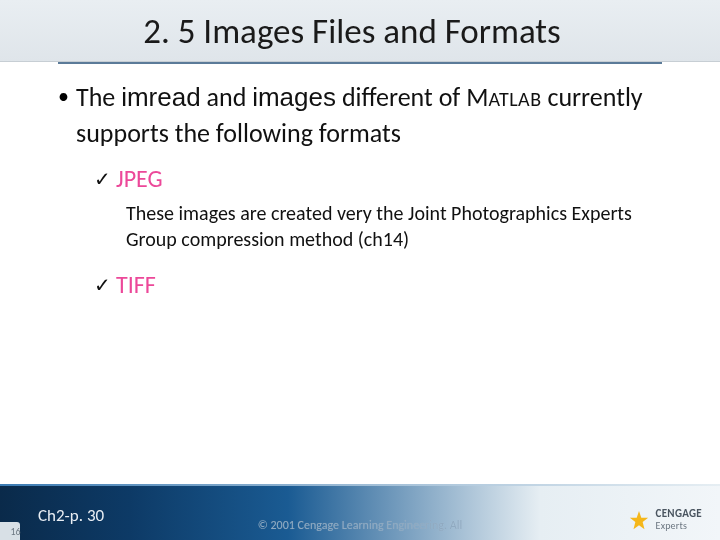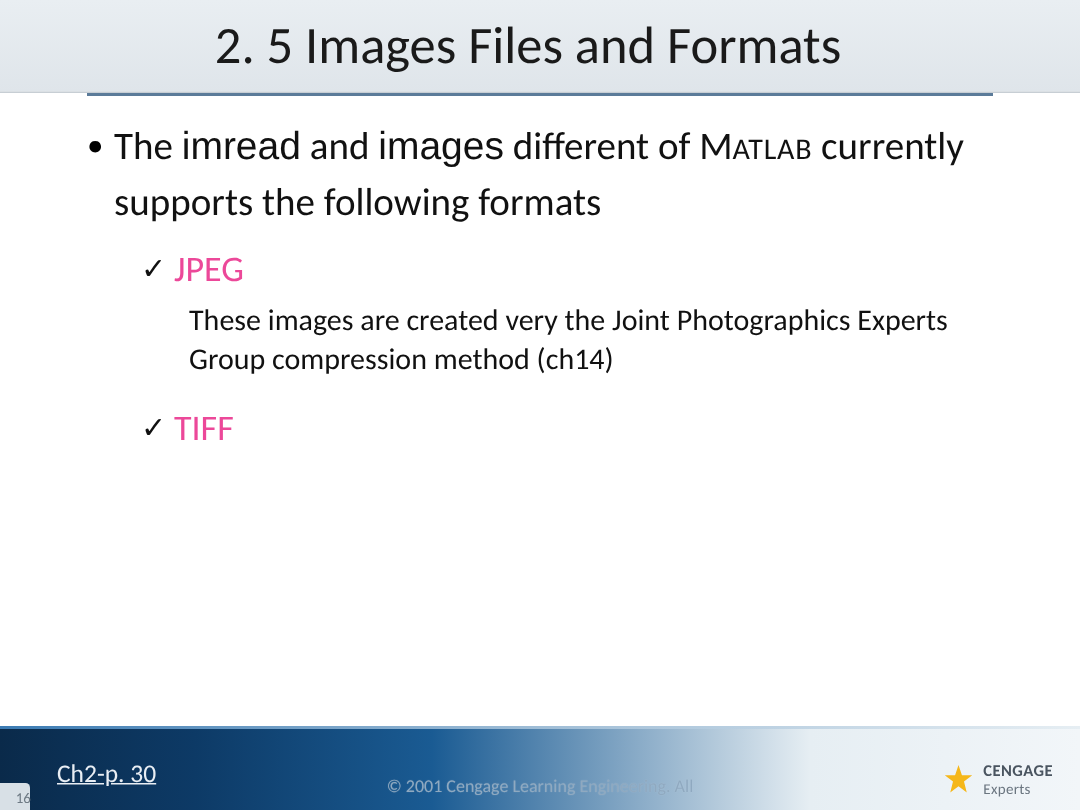--- a/index.html
+++ b/index.html
@@ -46,30 +46,30 @@
   }
   .pagecorner {
     position: absolute; left: 0; bottom: 0; width: 20px; height: 18px;
     background: #d8e0e6; color: #6e7a84; font-size: 10px;
     display: flex; align-items: center; justify-content: center;
     border-top-right-radius: 3px;
     padding-left: 11px;
   }
   .footer-left {
     position: absolute; left: 38px; bottom: 14px;
-    color: #e9eef4; font-size: 17px; text-decoration: underline;
+    color: #e9eef4; font-size: 17px;
   }
   .footer-center {
     position: absolute; left: 0; right: 0; bottom: 8px;
     text-align: center; color: #8fa9c0; font-size: 12px; line-height: 14px;
     text-shadow: 0 0 1px rgba(255,255,255,0.2);
   }
   .footer-logo {
     position: absolute; right: 18px; bottom: 8px;
-    display: flex; align-items: center; gap: 6px;
+    display: flex; align-items: flex-end; gap: 6px;
   }
   .logo-star {
     width: 22px; height: 22px; position: relative;
   }
   .logo-star svg { width: 22px; height: 22px; }
   .logo-text { display: flex; flex-direction: column; line-height: 12px; }
   .logo-cengage { font-size: 11px; font-weight: 600; color: #4a5560; letter-spacing: 0.3px; }
   .logo-learning { font-size: 10px; color: #6b7680; letter-spacing: 0.2px; }
 </style>
 </head>

